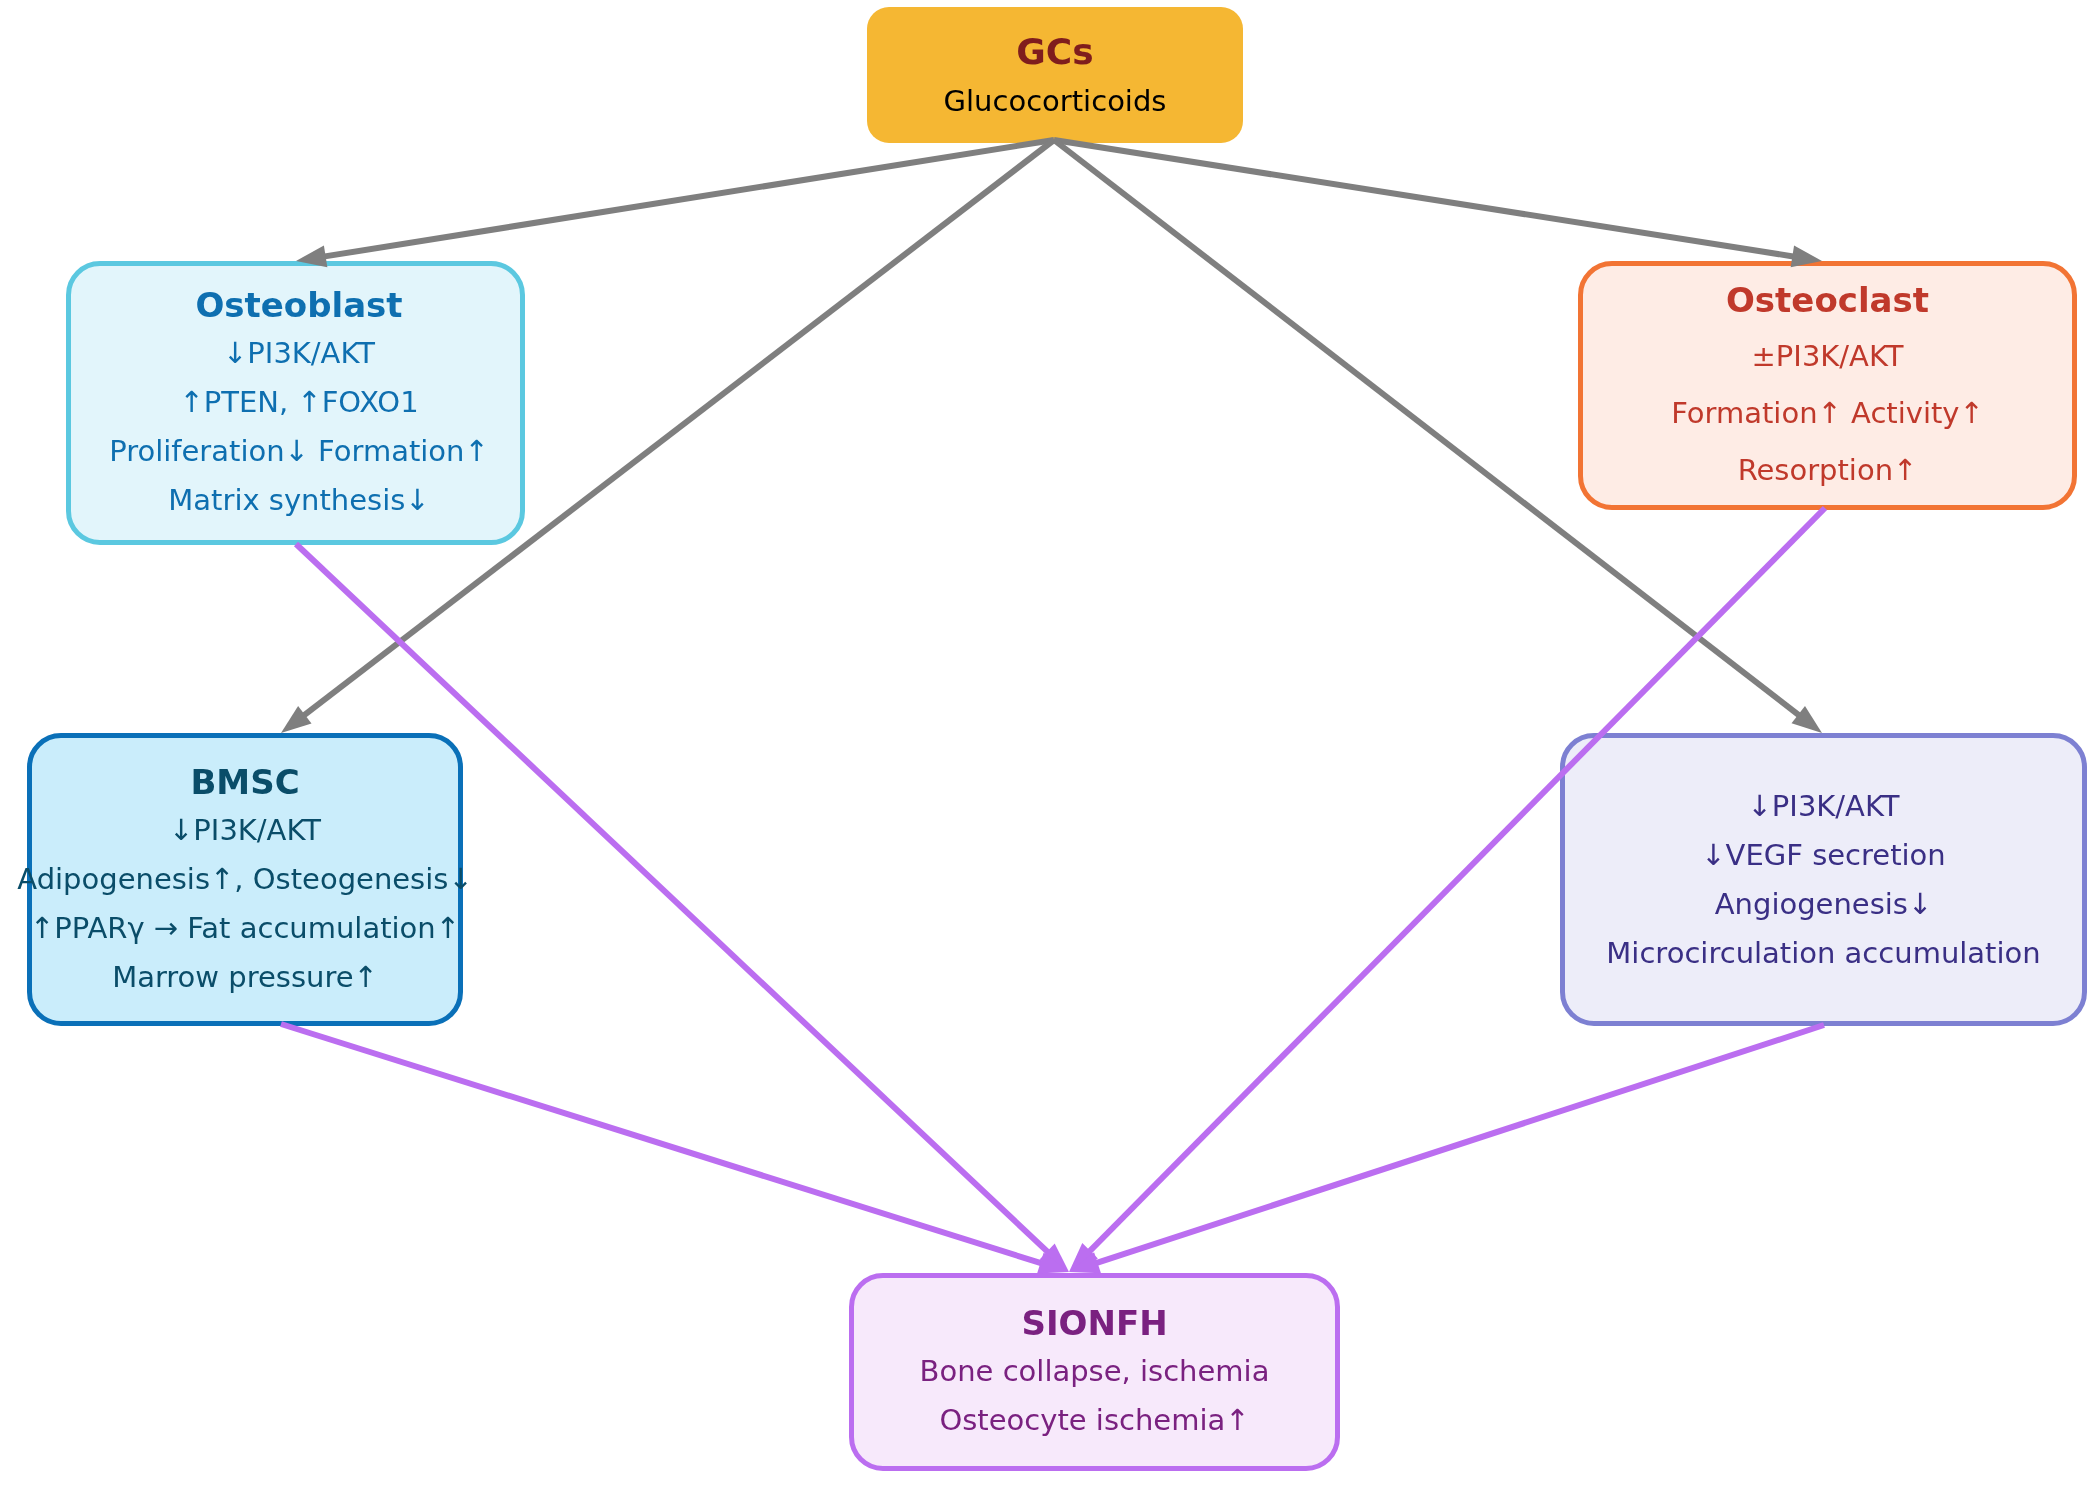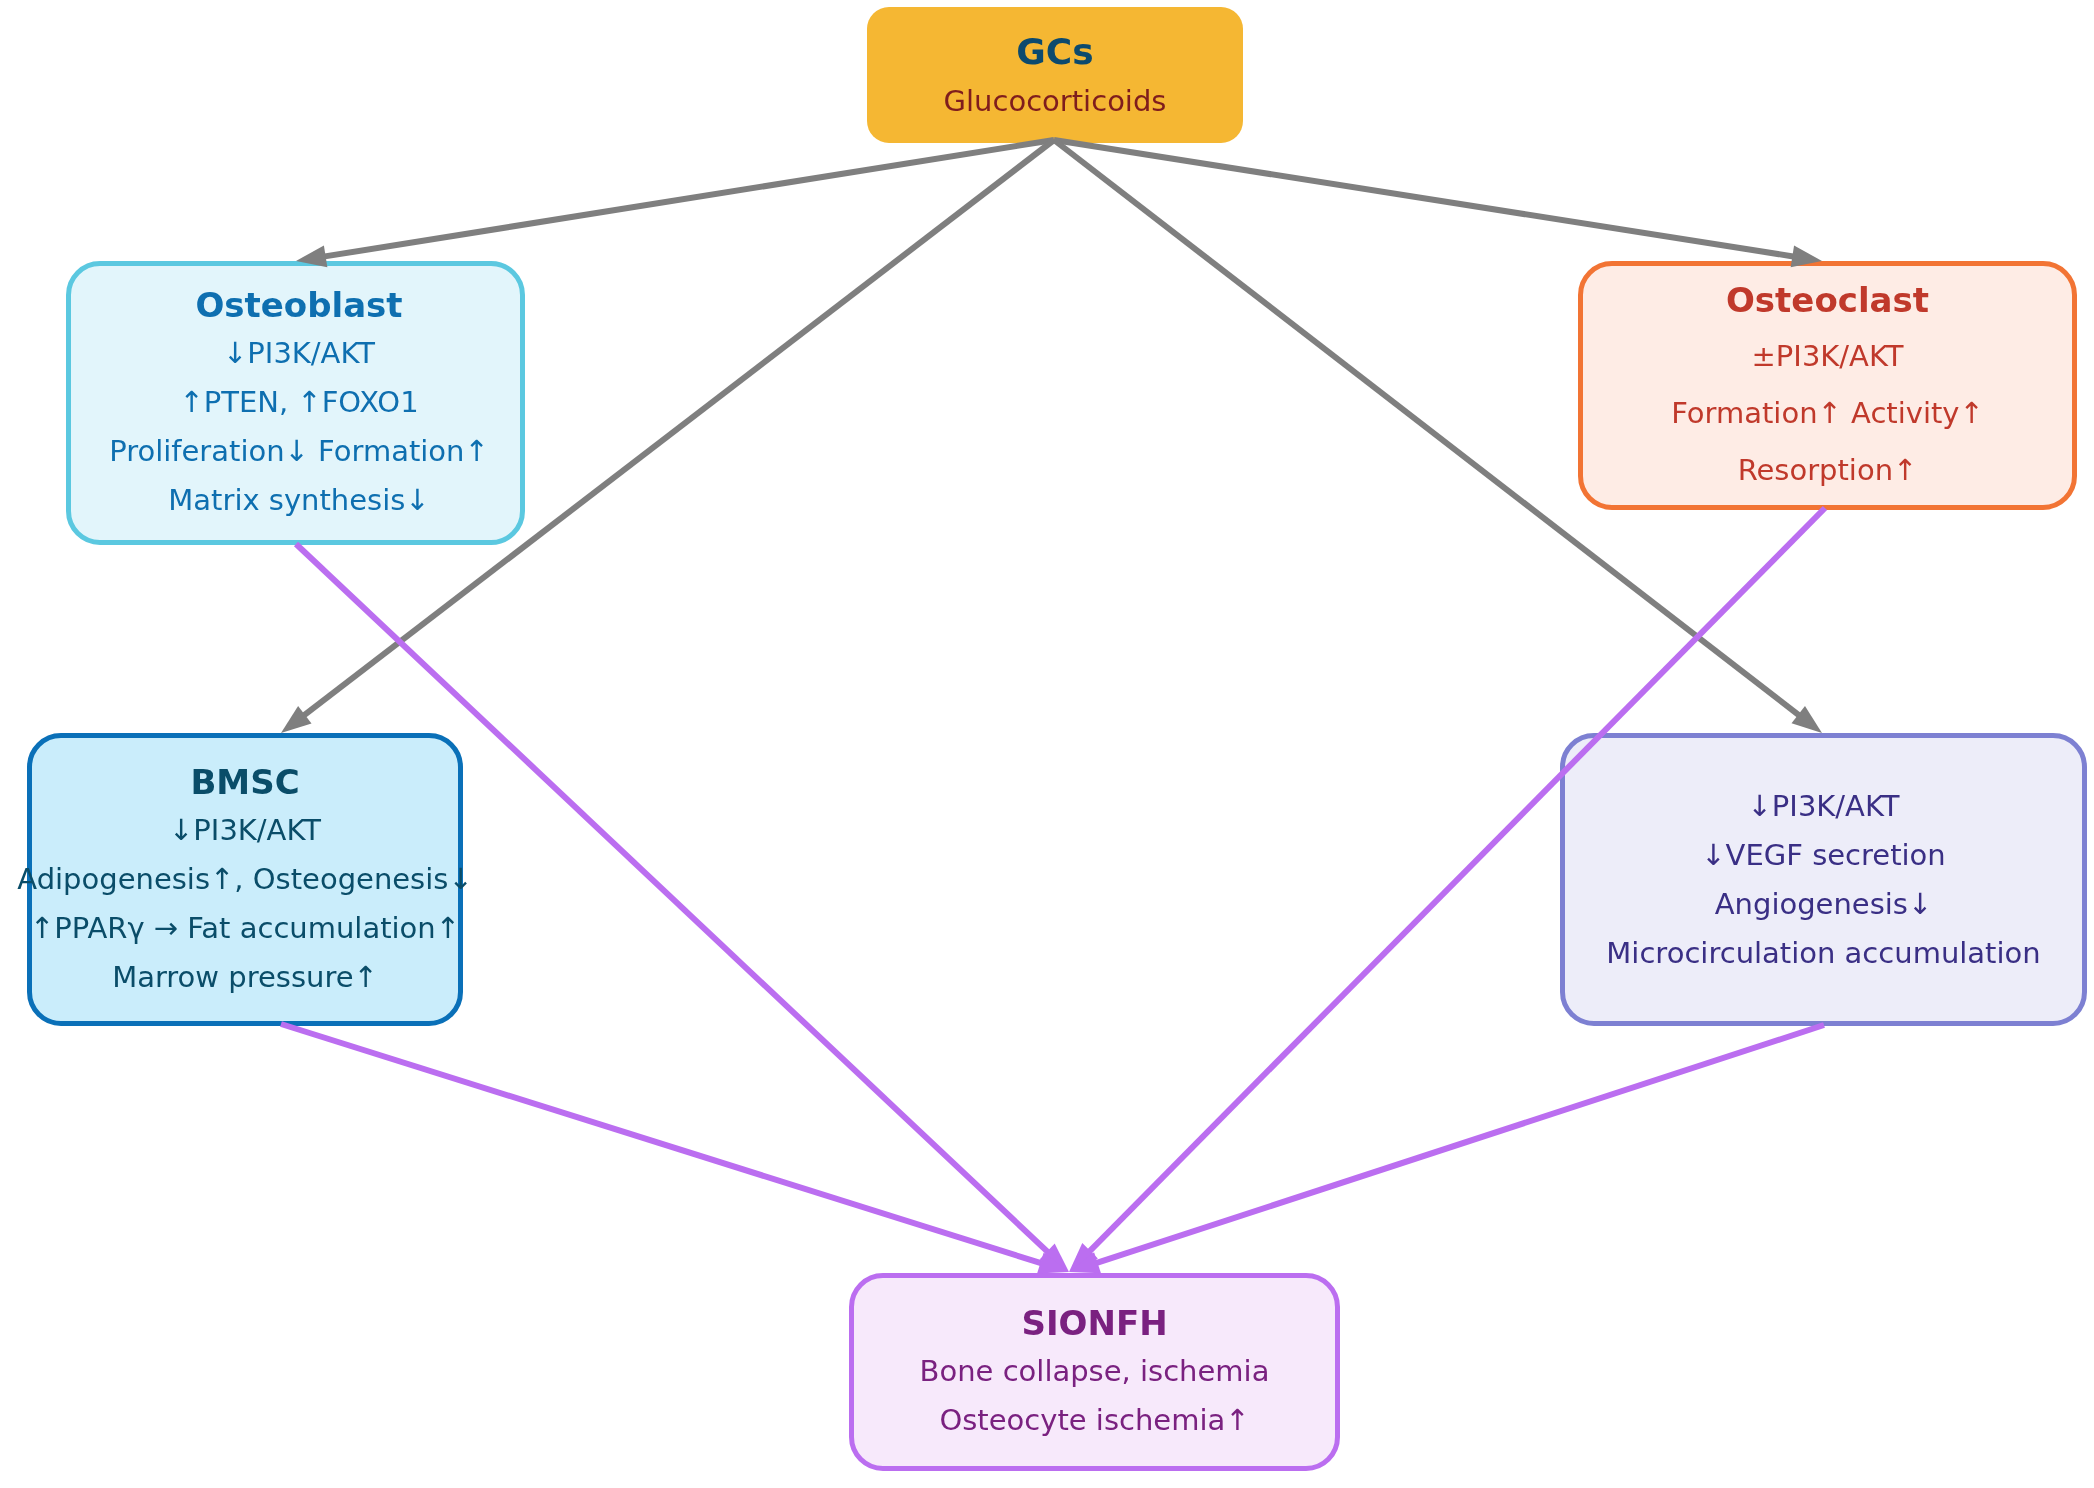--- a/index.html
+++ b/index.html
@@ -5,22 +5,22 @@
     html, body { margin: 0; padding: 0; background: #ffffff; }
     body { width: 2094px; height: 1488px; position: relative; overflow: hidden;
            font-family: "DejaVu Sans", sans-serif; }
     #edges { position: absolute; left: 0; top: 0; width: 2094px; height: 1488px; z-index: 2; pointer-events: none; }
     .node { position: absolute; box-sizing: border-box; border-radius: 34px; border-width: 5px; border-style: solid;
             display: flex; flex-direction: column; align-items: center; justify-content: center; text-align: center; z-index: 1; }
     .node .title { font-weight: bold; font-size: 34px; line-height: 48px; }
     .node .line { font-size: 29px; line-height: 49px; white-space: nowrap; }
 
     #node-gcs { left: 867px; top: 7px; width: 376px; height: 136px; background: #f5b733; border: none; border-radius: 22px; }
-    #node-gcs .title { color: #0c4a6e; font-size: 36px; line-height: 52px; }
-    #node-gcs .line { color: #7f1d1d; line-height: 46px; }
+    #node-gcs .title { color: #7f1d1d; font-size: 36px; line-height: 52px; }
+    #node-gcs .line { color: #000000; line-height: 46px; }
 
     #node-osteoblast { left: 66px; top: 261px; width: 459px; height: 284px; background: #e2f5fb; border-color: #5bc8e0; padding-left: 7px; }
     #node-osteoblast .title { color: #0e6fb0; }
     #node-osteoblast .line { color: #0e6fb0; }
 
     #node-osteoclast { left: 1578px; top: 261px; width: 499px; height: 249px; background: #feece5; border-color: #f27434; gap: 8px; }
     #node-osteoclast .title { color: #c0392b; }
     #node-osteoclast .line { color: #c0392b; }
 
     #node-bmsc { left: 27px; top: 733px; width: 436px; height: 293px; background: #caedfb; border-color: #0a70b8; }

